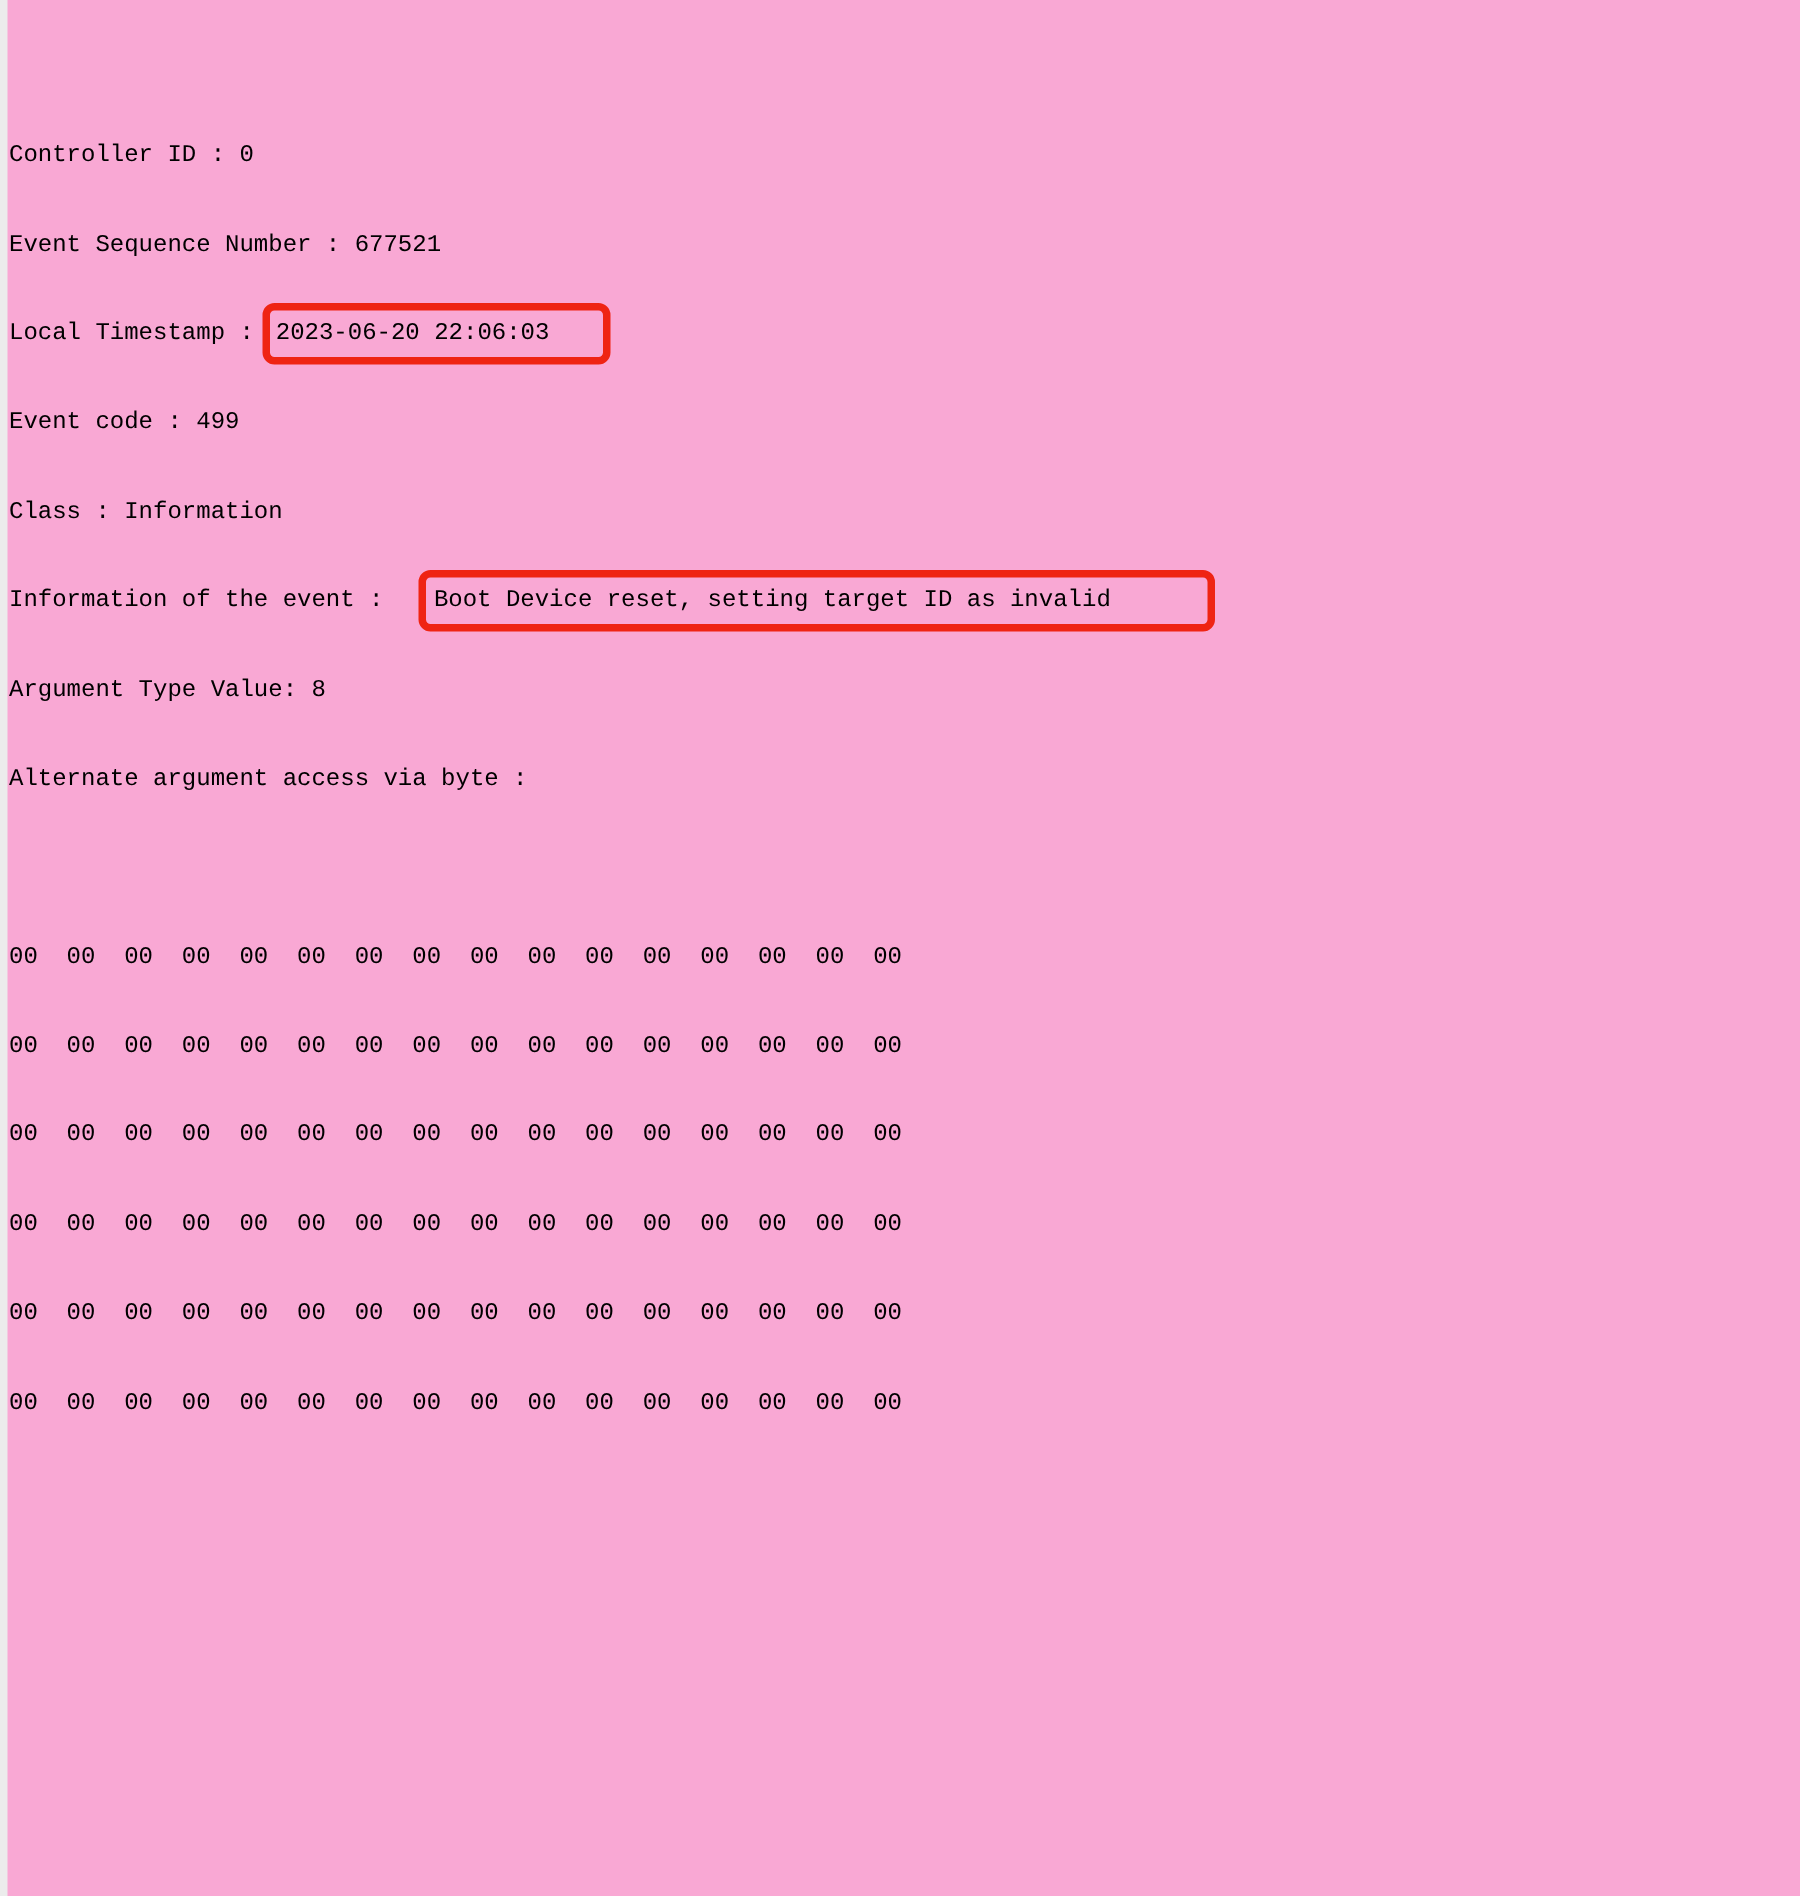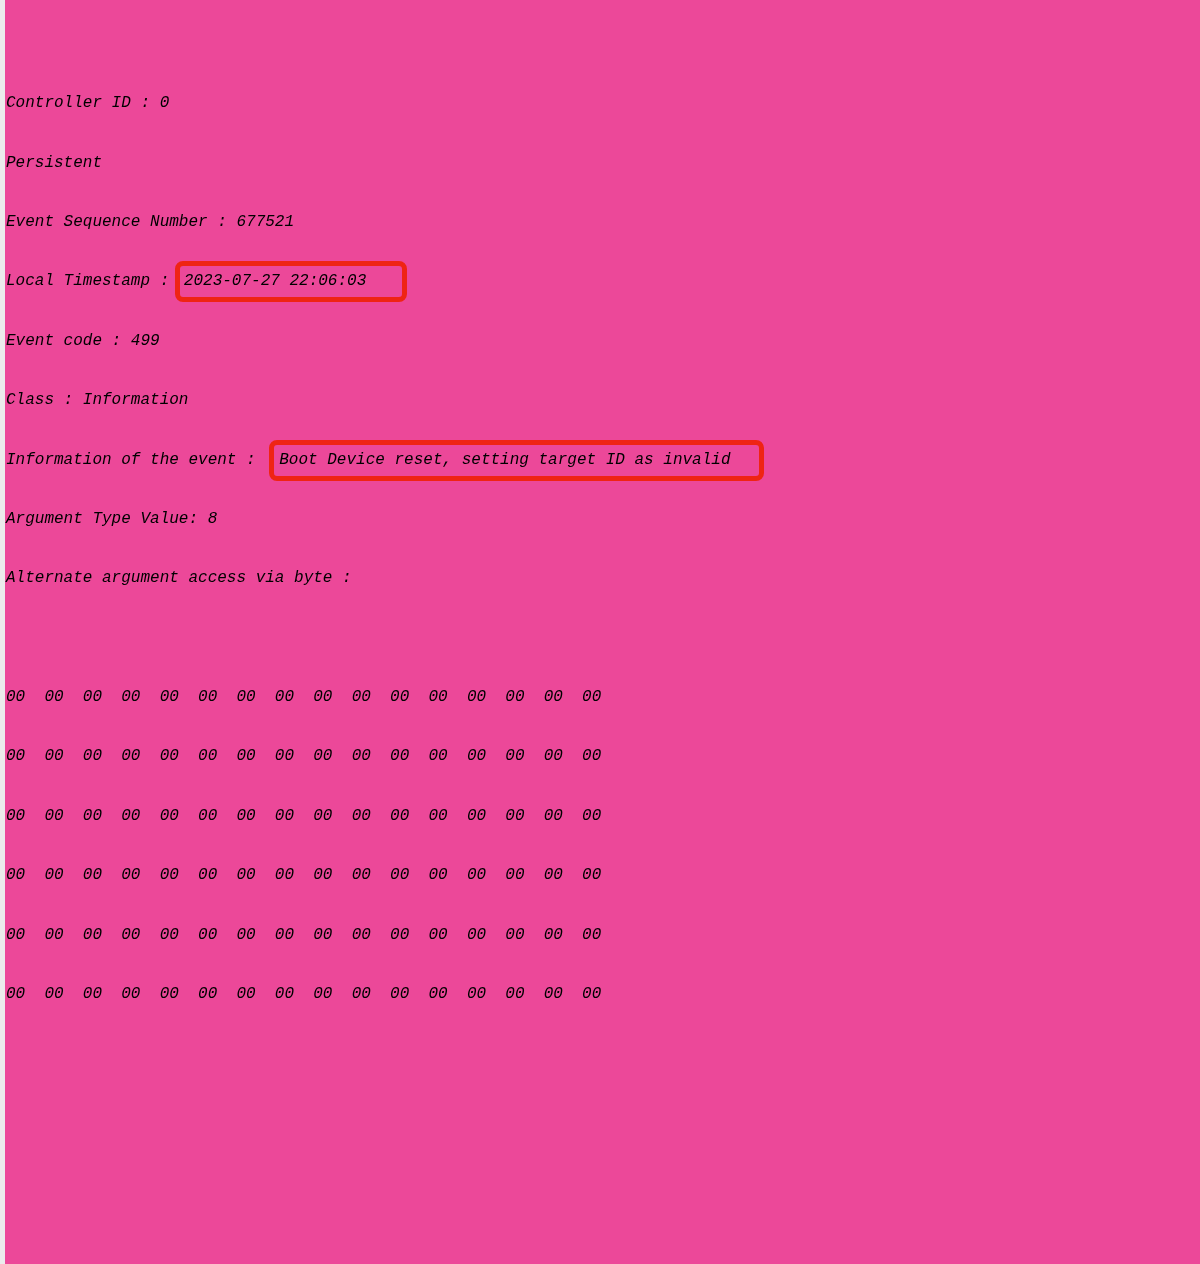--- a/index.html
+++ b/index.html
@@ -1,22 +1,21 @@
 <!DOCTYPE html>
 <html><head>
 <meta charset="utf-8">
 <style>
   html, body { margin: 0; padding: 0; background: #ffffff; }
   .page {
     position: relative;
     width: 1200px;
     height: 1264px;
-    background: #ec4899;
+    background: #f9a8d4;
     overflow: hidden;
-    font-style: italic;
   }
   .left-strip {
     position: absolute;
     left: 0; top: 0;
     width: 5px; height: 1264px;
     background: #ececec;
     z-index: 3;
   }
   .content {
     position: absolute;
@@ -27,34 +26,33 @@
     color: #000000;
     white-space: pre;
   }
   .line { min-height: 19.8px; }
   .redbox {
     border: 5px solid #ef2413;
     border-radius: 8px;
     padding: 6px 42px 7px 4px;
   }
   .box-ts { padding: 6px 36px 7px 4px; margin-left: -4px; }
-  .box-desc1 { padding: 6px 28px 7px 5px; margin-left: 4px; }
+  .box-desc1 { padding: 6px 64px 7px 5px; margin-left: 14px; }
 </style>
 </head>
 <body>
 
 <div class="page">
   <div class="left-strip"></div>
   <div class="content">
 
     
     <div class="line">Controller ID : 0</div>
-    <div class="line">Persistent</div>
     <div class="line">Event Sequence Number : 677521</div>
-    <div class="line"><span>Local Timestamp : </span><span class="redbox box-ts"><span>2023-07-27 22:06:03</span></span></div>
+    <div class="line"><span>Local Timestamp : </span><span class="redbox box-ts"><span>2023-06-20 22:06:03</span></span></div>
     <div class="line">Event code : 499</div>
     <div class="line">Class : Information</div>
     <div class="line"><span>Information of the event : </span><span class="redbox box-desc1"><span>Boot Device reset, setting target ID as invalid</span></span></div>
     <div class="line">Argument Type Value: 8</div>
     <div class="line">Alternate argument access via byte :</div>
     <div class="line"></div>
     <div class="line">00  00  00  00  00  00  00  00  00  00  00  00  00  00  00  00</div>
     <div class="line">00  00  00  00  00  00  00  00  00  00  00  00  00  00  00  00</div>
     <div class="line">00  00  00  00  00  00  00  00  00  00  00  00  00  00  00  00</div>
     <div class="line">00  00  00  00  00  00  00  00  00  00  00  00  00  00  00  00</div>

